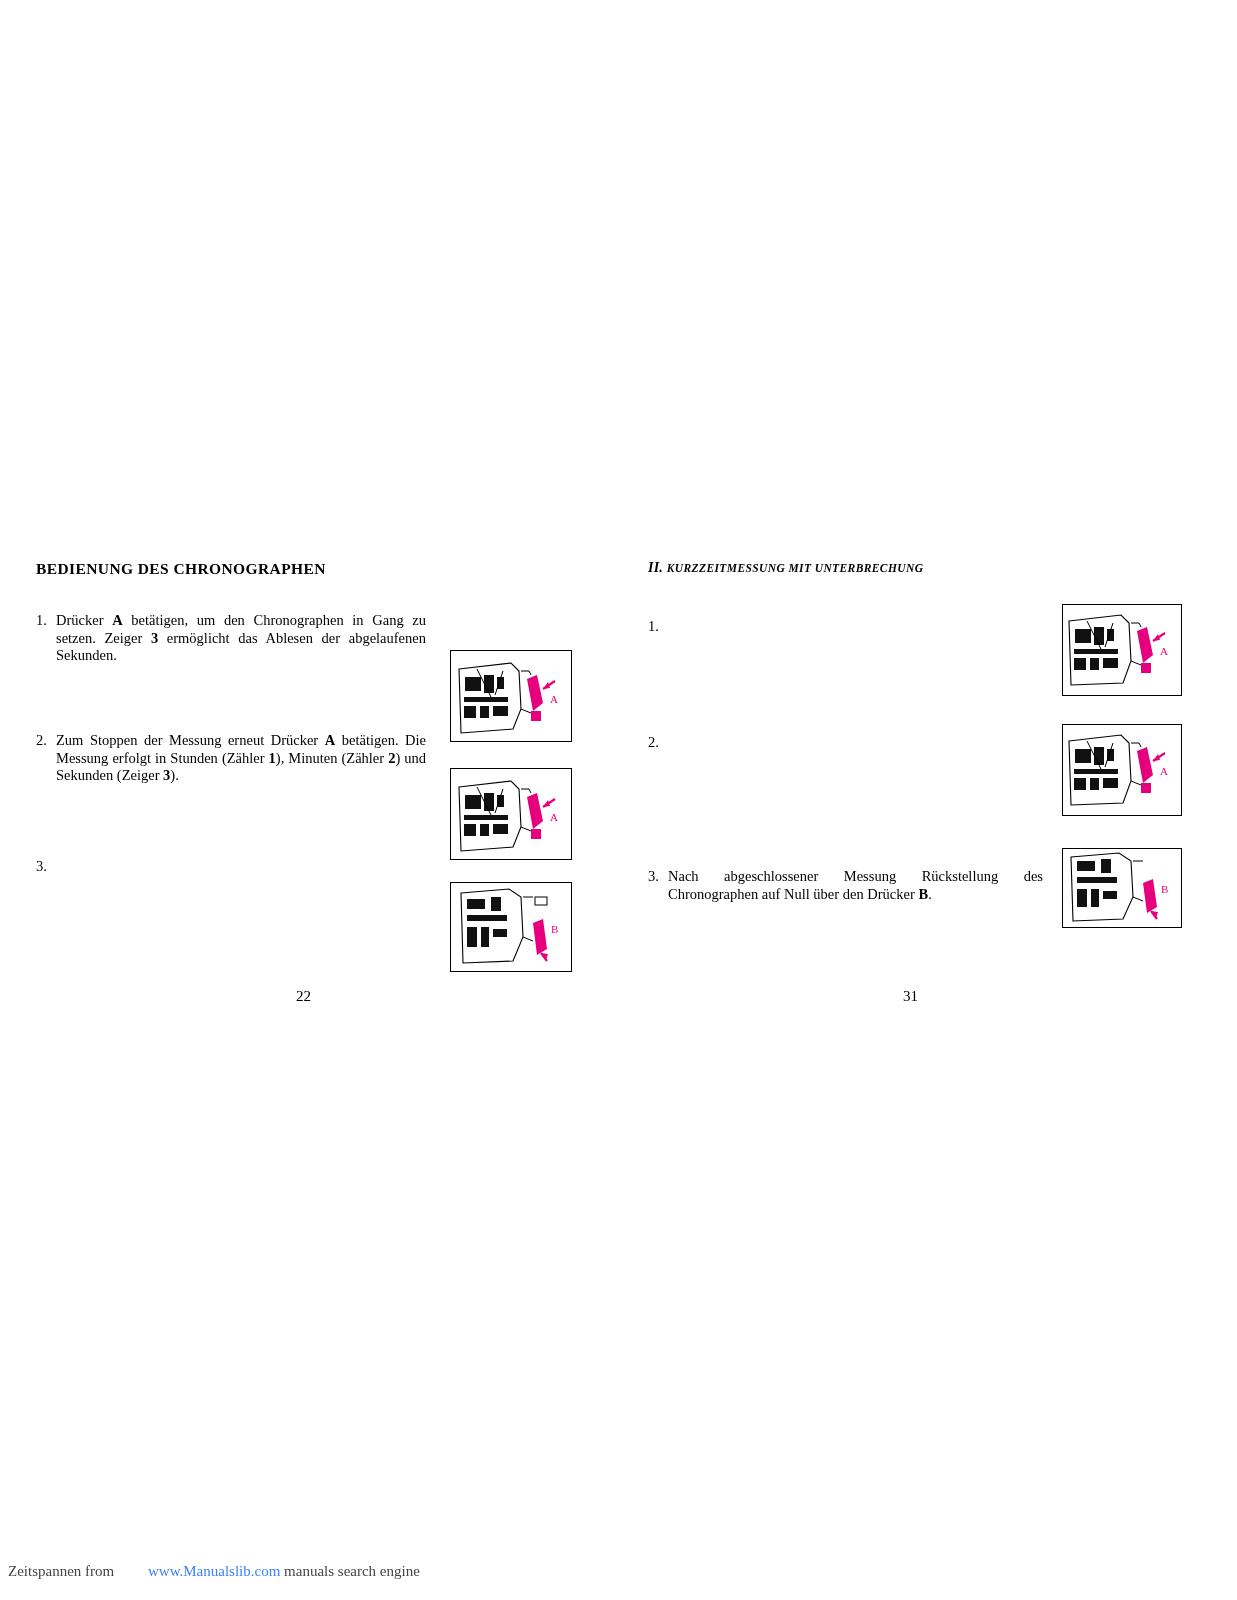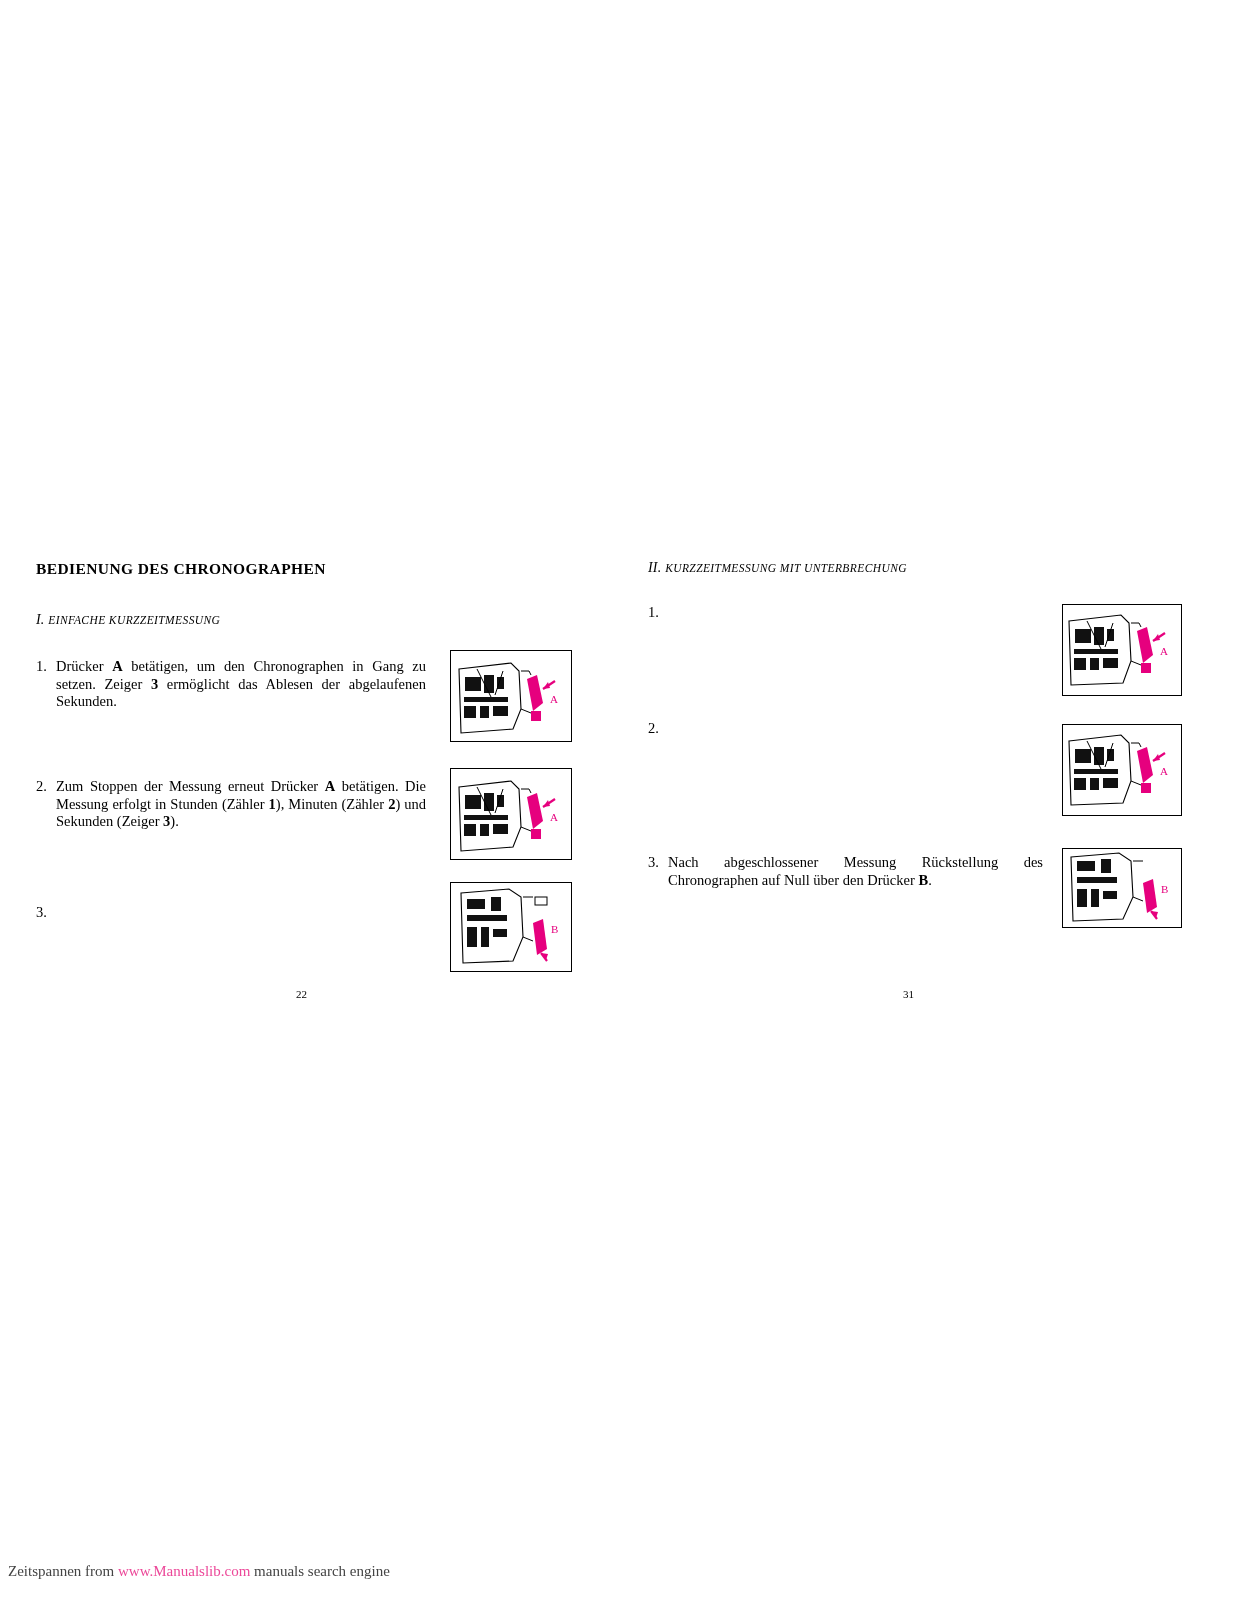--- a/index.html
+++ b/index.html
@@ -89,55 +89,52 @@
     position: absolute;
     border: 1px solid #000;
     background: #ffffff;
     overflow: hidden;
   }
   .img-box svg { display: block; }
 
   
   .page-num {
     position: absolute;
-    font-size: 11px;
+    font-size: 15px;
     font-family: "Liberation Serif", serif;
     color: #000;
   }
   .page-num-left  { left: 296px; top: 988px; }
   .page-num-right { left: 903px; top: 988px; }
 
   
   .footer {
     position: absolute;
     left: 8px;
     bottom: 20px;
     font-family: "Liberation Serif", serif;
     font-size: 15px;
     color: #444444;
     white-space: nowrap;
   }
   .footer .link {
-    color: #ec4899;
+    color: #3b82f6;
     text-decoration: none;
+    margin-left: 30px;
   }
 </style>
 </head>
 <body>
 
 <div class="page">
 
   <div class="col col-left">
 
     <h1 class="section-title">BEDIENUNG DES CHRONOGRAPHEN</h1>
 
-    <div class="subsection">
-      <span class="num">I.</span>
-      <span class="sc" style="text-transform:uppercase;">E<span style="font-size:11.5px">INFACHE</span> K<span style="font-size:11.5px">URZZEITMESSUNG</span></span>
-    </div>
 
     <div class="step" style="height:104px;">
       <div class="step-num">1.</div>
       <div class="step-text narrow-l">
         Drücker <b>A</b> betätigen, um den Chronographen in Gang zu setzen. Zeiger <b>3</b> ermöglicht das Ablesen der abgelaufenen Sekunden.
       </div>
     </div>
 
     <div class="step" style="height:110px;">
       <div class="step-num">2.</div>
@@ -221,21 +218,21 @@
       <text x="100" y="50" font-family="Liberation Serif, serif" font-size="11" fill="#e6007e">B</text>
       <path d="M72 14 L82 14" fill="none" stroke="#000" stroke-width="1"></path>
       <path d="M72 54 L82 58" fill="none" stroke="#000" stroke-width="1"></path>
     </svg>
   </div>
 
   <div class="page-num page-num-left">22</div>
 
   <div class="col col-right">
 
-    <div class="subsection" style="margin-bottom:28px;">
+    <div class="subsection" style="margin-bottom:42px;font-weight:bold;">
       <span class="num">II.</span>
       <span class="sc">K<span style="font-size:11.5px">URZZEITMESSUNG</span> <span style="font-size:11.5px">MIT</span> U<span style="font-size:11.5px">NTERBRECHUNG</span></span>
     </div>
 
     <div class="step" style="height:100px; margin-top:10px;">
       <div class="step-num">1.</div>
     </div>
 
     <div class="step" style="height:118px;">
       <div class="step-num">2.</div>

